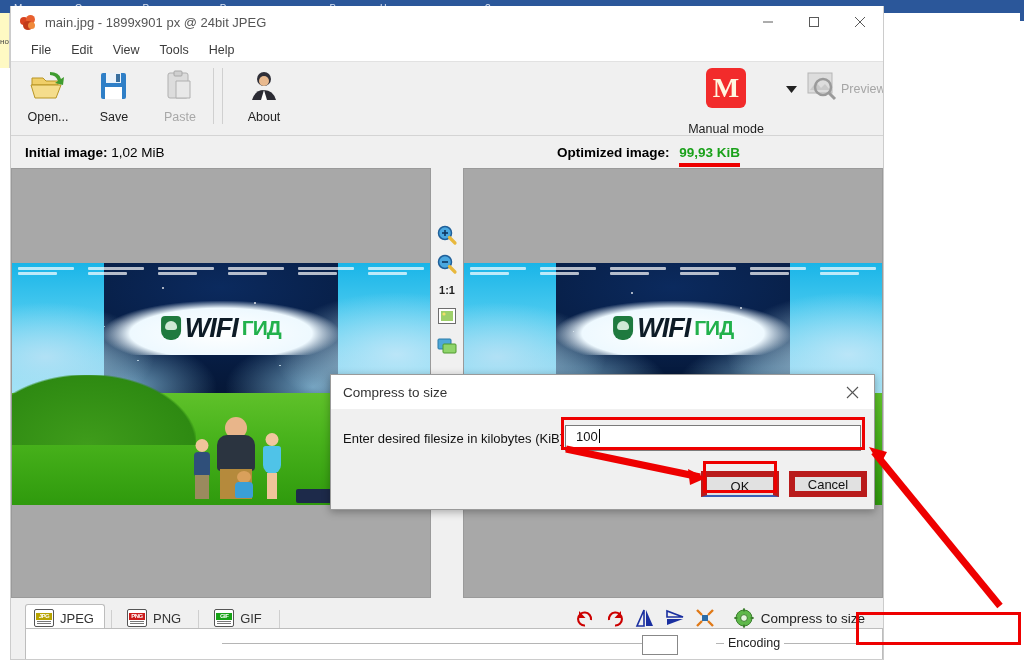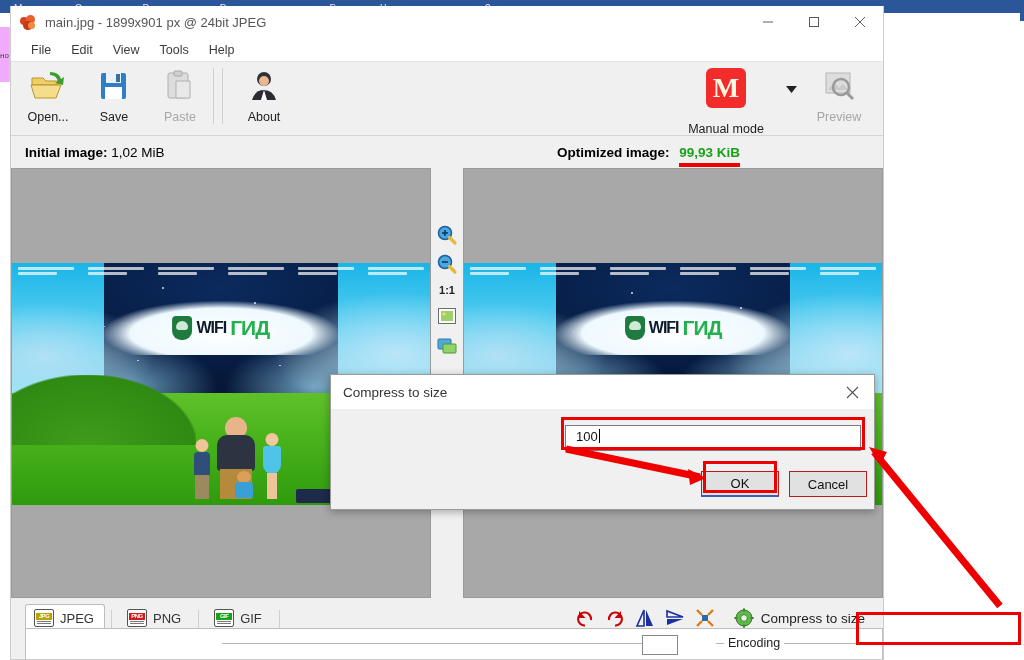--- a/index.html
+++ b/index.html
@@ -14,22 +14,22 @@
   
   .word-ribbon {
     position: absolute; left: 0; top: 0; width: 1024px; height: 13px;
     background: #2b579a; overflow: hidden; white-space: nowrap;
   }
   .word-ribbon .wtab {
     display: inline-block; color: #d9e2f2; font-size: 10px;
     padding: 0 14px; line-height: 13px; position: relative; top: -2px;
   }
   .word-side-left {
-    position: absolute; left: 0; top: 27px; width: 10px; height: 55px;
-    background: #f0abfc; border-right: 1px solid #d0d0d0;
+    position: absolute; left: 0; top: 13px; width: 10px; height: 55px;
+    background: #fef9c3; border-right: 1px solid #d0d0d0;
   }
   .word-side-left .tiny {
     font-size: 8px; color: #444; position: absolute; left: 0px; top: 24px;
   }
   .word-right-strip {
     position: absolute; right: 0; top: 13px; width: 4px; height: 8px;
     background: #2b579a;
   }
 
   
@@ -97,21 +97,21 @@
     color: #fff6e0; font-size: 28px; font-weight: bold;
     display: flex; align-items: center; justify-content: center;
     font-family: "Liberation Serif", serif;
   }
   .mode-btn { width: 110px; display:flex; flex-direction:column; align-items:center; padding-top:6px;}
   .mode-btn .lbl { font-size: 12.5px; color: #1d1d1d; margin-top: 14px; }
   .mode-caret {
     width: 20px; height: 70px; display: flex; align-items: center;
     justify-content: center; padding-bottom: 16px;
   }
-  .preview-btn { width: 76px; display:flex; flex-direction:column; align-items:center; padding-top:6px;}
+  .preview-btn { width: 76px; display:flex; flex-direction:row; align-items:center; padding-top:6px;}
   .preview-btn .lbl { font-size: 12.5px; color: #a6a6a6; margin-top: 4px; }
 
   
   .infobar {
     height: 32px; background: #f0f0f0; display: flex; align-items: center;
     position: relative;
   }
   .info-left { position: absolute; left: 14px; font-size: 13.5px; color: #000; }
   .info-right { position: absolute; left: 546px; font-size: 13.5px; color: #000; }
   .info-left b, .info-right b { font-weight: bold; }
@@ -187,21 +187,21 @@
   }
   .logo-row { display: flex; align-items: center; gap: 4px; }
   .logo-shield {
     width: 20px; height: 24px; background: #1f7a3f;
     border-radius: 4px 4px 9px 9px; position: relative;
   }
   .logo-shield::after {
     content:""; position:absolute; left:4px; top:5px; width:12px; height:9px;
     background:#cfe9d6; border-radius: 6px 6px 3px 3px;
   }
-  .logo-wifi { font-size: 16px; font-weight: bold; color: #0d1b26; letter-spacing: -1px; }
+  .logo-wifi { font-size: 27px; font-weight: bold; color: #0d1b26; letter-spacing: -1px; font-style: italic; }
   .logo-gid { font-size: 21px; font-weight: bold; color: #22b14c; letter-spacing: -1px; }
   .chars { position: absolute; left: 38%; bottom: 6px; width: 30%; height: 84px; }
   .ch { position: absolute; bottom: 0; }
   .ch .head { border-radius: 50%; position: absolute; left: 50%; transform: translateX(-50%); }
   .ch .body { position: absolute; left: 50%; transform: translateX(-50%); border-radius: 4px 4px 2px 2px; }
   .ch .legs { position: absolute; left: 50%; transform: translateX(-50%); bottom: 0; }
   .taskbar-chip {
     position: absolute; right: 2%; bottom: 2px; width: 30%; height: 14px;
     background: #1d2a4a; border-radius: 2px;
   }
@@ -302,21 +302,21 @@
     position: absolute; left: 234px; top: 16px; width: 296px; height: 26px;
     background: #ffffff; border: 1px solid #7a7a7a;
     font-size: 13px; color: #111; padding: 3px 10px; font-family: "Liberation Sans", sans-serif;
   }
   .caret {
     display: inline-block; width: 1px; height: 14px; background: #000;
     vertical-align: -2px; margin-left: 1px;
   }
   .dlg-btn {
     position: absolute; top: 62px; width: 78px; height: 26px;
-    background: #e1e1e1; border: 1px solid #b91c1c;
+    background: #e1e1e1; border: 6px solid #b91c1c;
     font-size: 13px; color: #111; display: flex;
     align-items: center; justify-content: center;
   }
   .dlg-ok { left: 370px; border-bottom: 2px solid #3a5fb5; }
   .dlg-cancel { left: 458px; }
 </style>
 </head>
 <body>
 
 <div id="root">
@@ -727,20 +727,21 @@
     <div class="dlg-title">
       <span class="t">Compress to size</span>
       <span class="dlg-close">
         <svg width="13" height="13" viewBox="0 0 13 13">
           <line x1="1" y1="1" x2="12" y2="12" stroke="currentColor" stroke-width="1.1"></line>
           <line x1="12" y1="1" x2="1" y2="12" stroke="currentColor" stroke-width="1.1"></line>
         </svg>
       </span>
     </div>
     <div class="dlg-body">
+      <span class="dlg-label">Enter desired filesize in kilobytes (KiB)</span>
       <div class="dlg-input"><span>100</span><span class="caret"></span></div>
       <div class="dlg-btn dlg-ok">OK</div>
       <div class="dlg-btn dlg-cancel">Cancel</div>
     </div>
   </div>
 
   <div class="hl" style="left:561px; top:417px; width:304px; height:33px;"></div>
   <div class="hl" style="left:703px; top:461px; width:74px; height:32px;"></div>
   <div class="hl" style="left:856px; top:612px; width:165px; height:33px;"></div>
 

